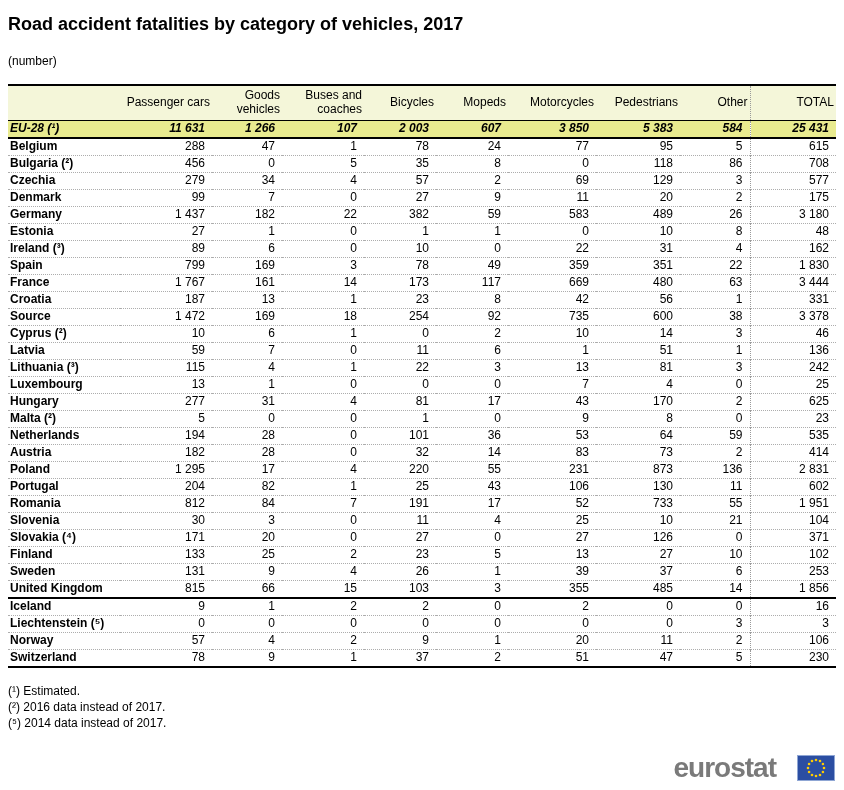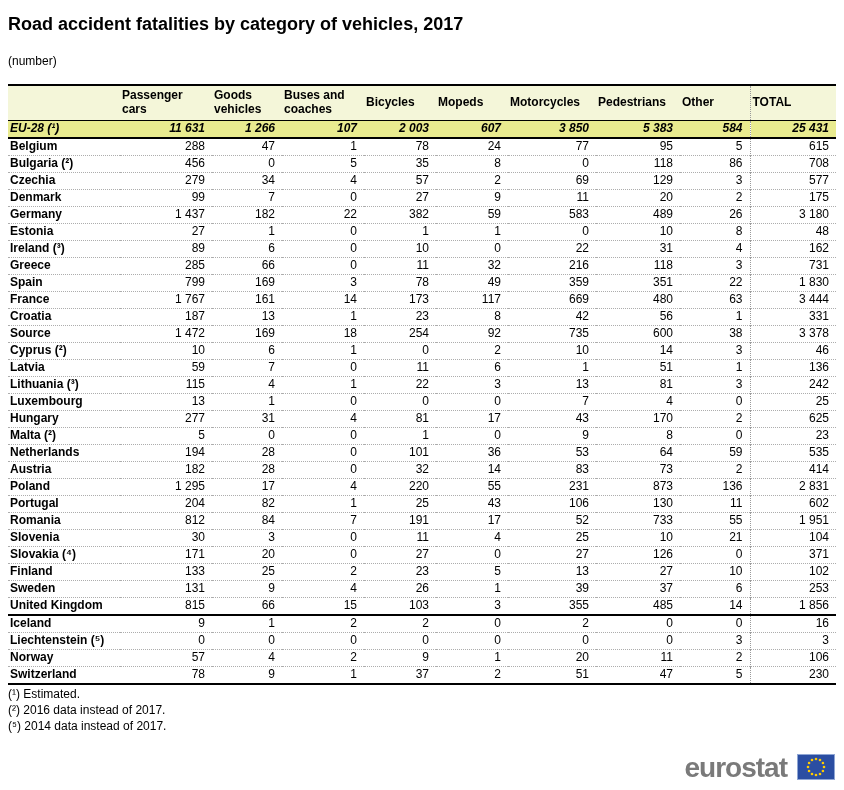--- a/index.html
+++ b/index.html
@@ -23,44 +23,44 @@
   table.data{
     border-collapse:collapse;table-layout:fixed;width:828px;
     font-size:12px;
   }
   thead tr{
     background:var(--header-bg);
     border-top:2px solid var(--table-border);
     border-bottom:1px solid var(--table-border);
   }
   th{
-    font-weight:bold;text-align:left;vertical-align:middle;
+    font-weight:normal;text-align:right;vertical-align:middle;
     padding:3px 2px;line-height:1.15;font-size:12px;
   }
   tbody td{
     text-align:right;padding:1px 7px 1px 2px;line-height:13px;height:14px;
     white-space:nowrap;overflow:hidden;
   }
   tbody td.row-label{text-align:left;font-weight:bold;padding-left:2px;}
   tbody tr{border-bottom:1px dotted var(--row-divider);}
   tbody tr.eu-row{
     background:var(--eu-row-bg);
     border-bottom:2px solid var(--table-border);
     font-style:italic;font-weight:bold;
   }
   tbody tr.divider-after{border-bottom:2px solid var(--table-border);}
   tbody tr:last-child{border-bottom:2px solid var(--table-border);}
   .total-col{border-left:1px dotted #9a9a9a;}
-  .footnotes{margin-top:1px;font-size:12px;line-height:16px;}
+  .footnotes{margin-top:15px;font-size:12px;line-height:16px;}
   .footnote{margin:0;}
   .source-line{font-size:12px;line-height:16px;margin-top:0;}
   .source-label{font-style:italic;}
   .logo{
     position:absolute;right:9px;bottom:8px;
-    display:flex;gap:10px;
+    display:flex;align-items:center;gap:21px;
   }
   .logo-text{
     font-size:28px;font-weight:bold;color:var(--logo-gray);
     letter-spacing:-1px;line-height:28px;
   }
   .flag{display:block;}
 </style>
 </head>
 <body>
 
@@ -186,32 +186,20 @@
           <td>6</td>
           <td>0</td>
           <td>10</td>
           <td>0</td>
           <td>22</td>
           <td>31</td>
           <td>4</td>
           <td class="total-col">162</td>
         </tr>
         <tr>
-          <td class="row-label">Greece</td>
-          <td>285</td>
-          <td>66</td>
-          <td>0</td>
-          <td>11</td>
-          <td>32</td>
-          <td>216</td>
-          <td>118</td>
-          <td>3</td>
-          <td class="total-col">731</td>
-        </tr>
-        <tr>
           <td class="row-label">Spain</td>
           <td>799</td>
           <td>169</td>
           <td>3</td>
           <td>78</td>
           <td>49</td>
           <td>359</td>
           <td>351</td>
           <td>22</td>
           <td class="total-col">1 830</td>

